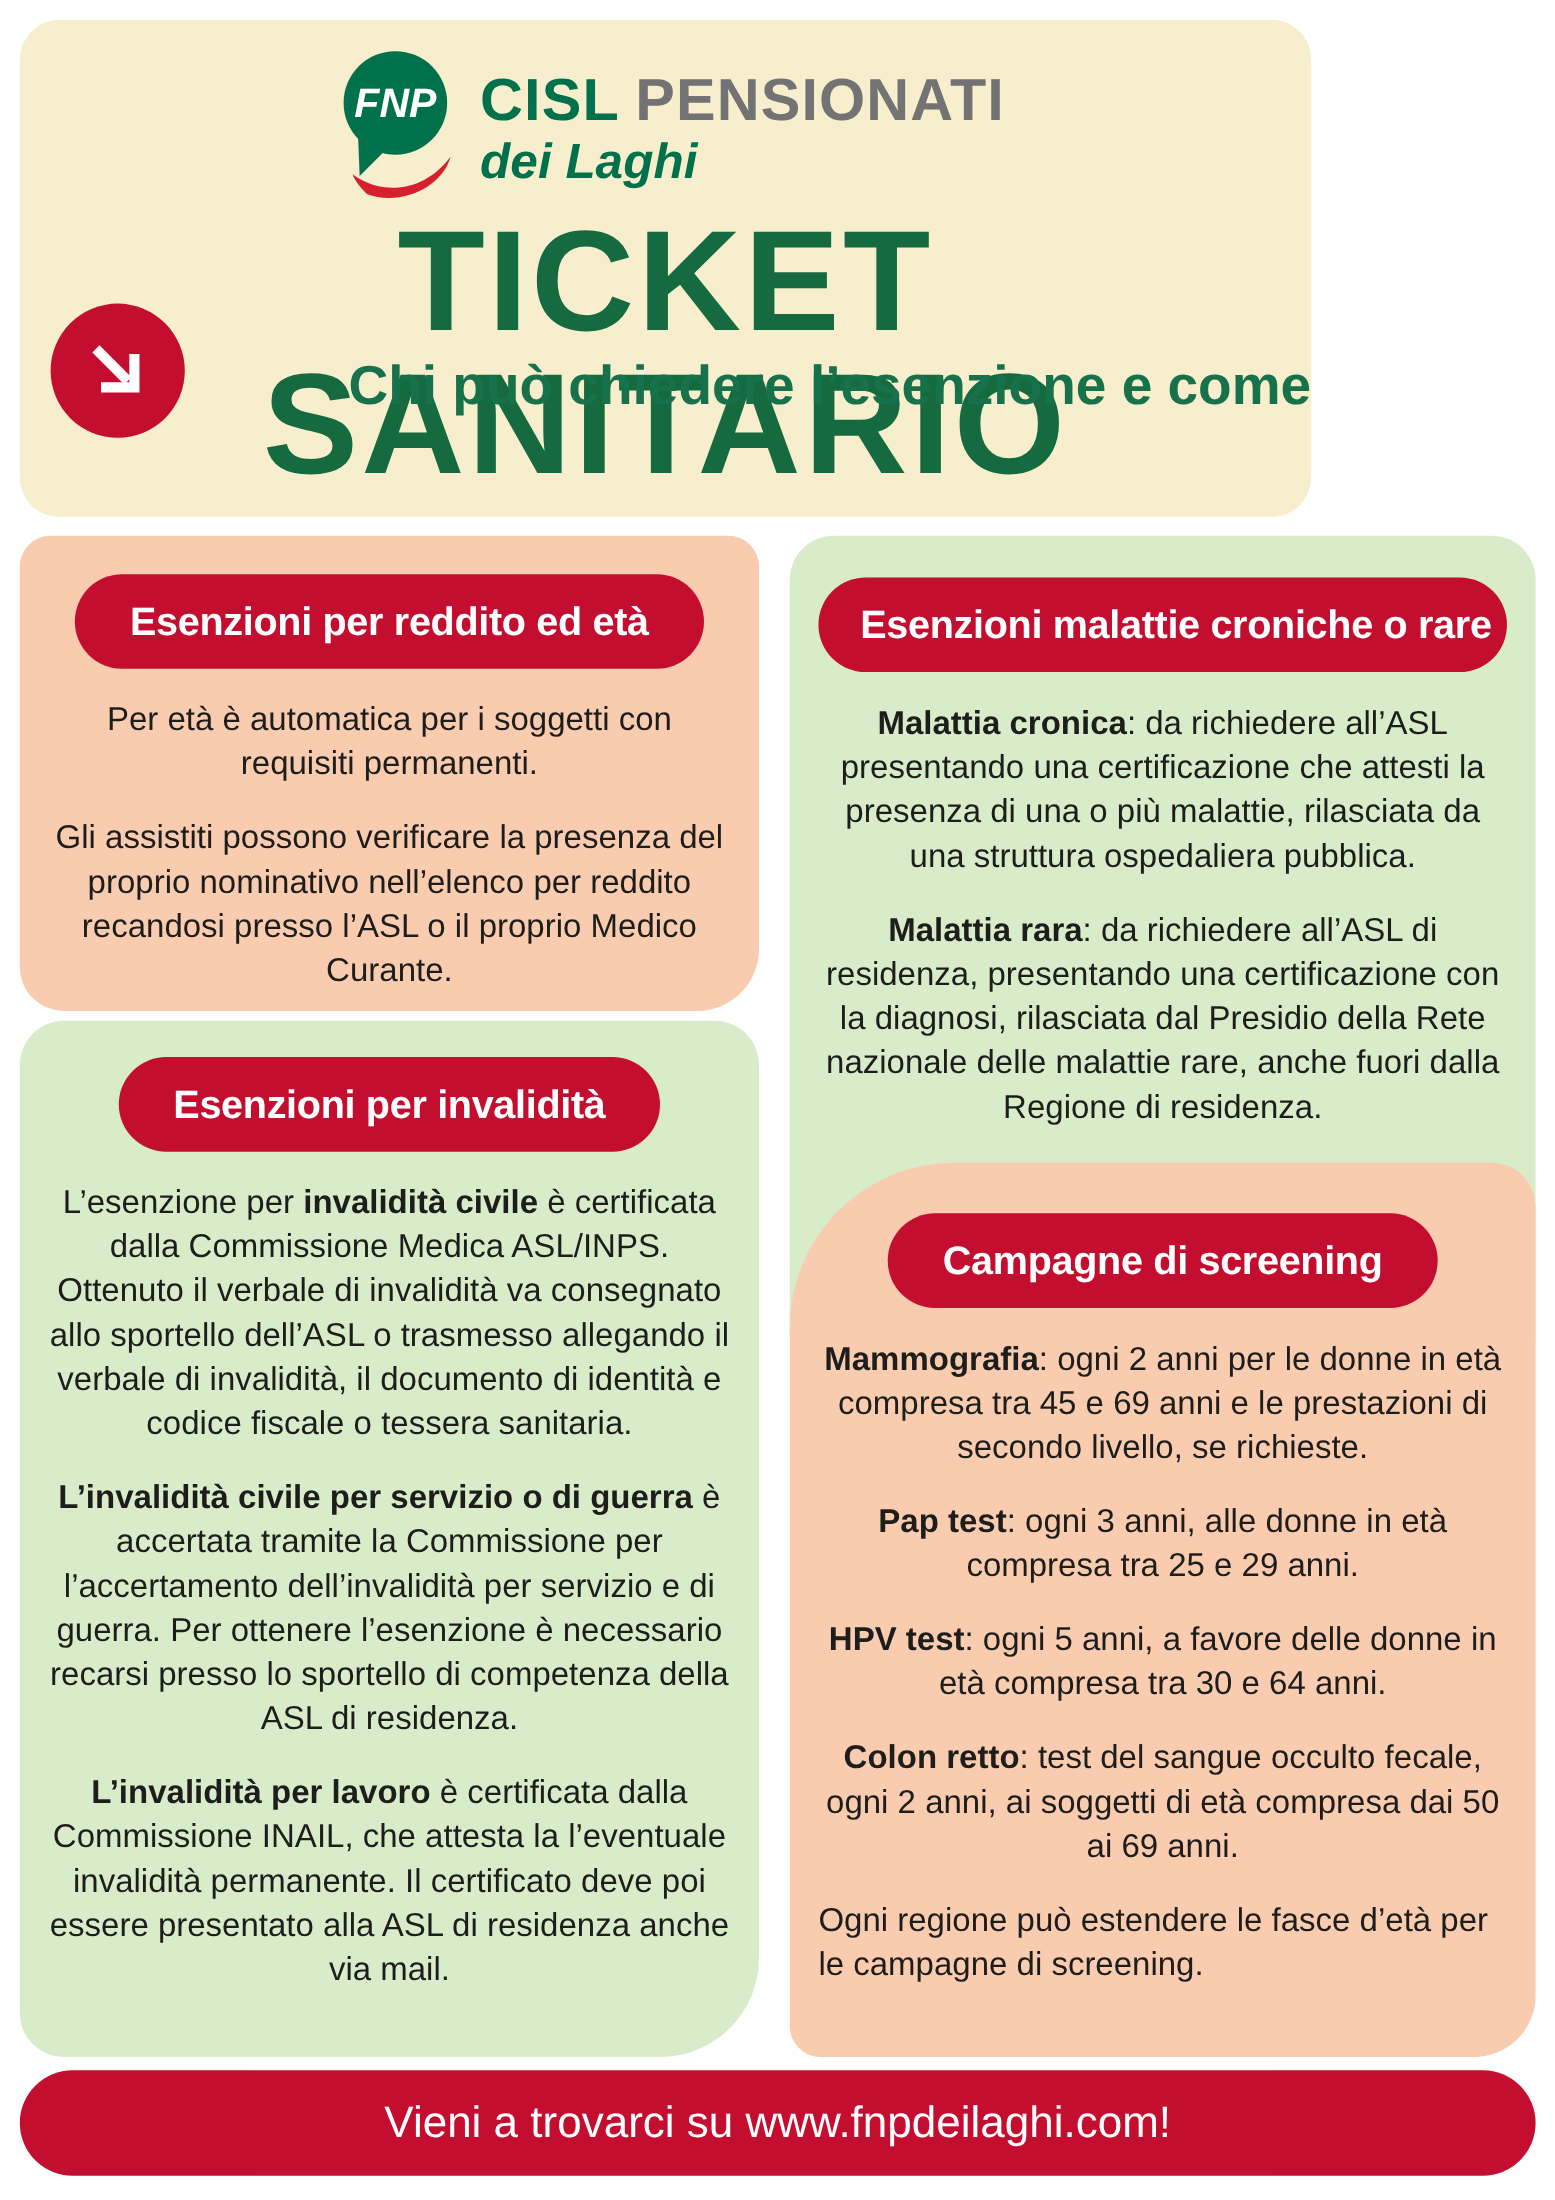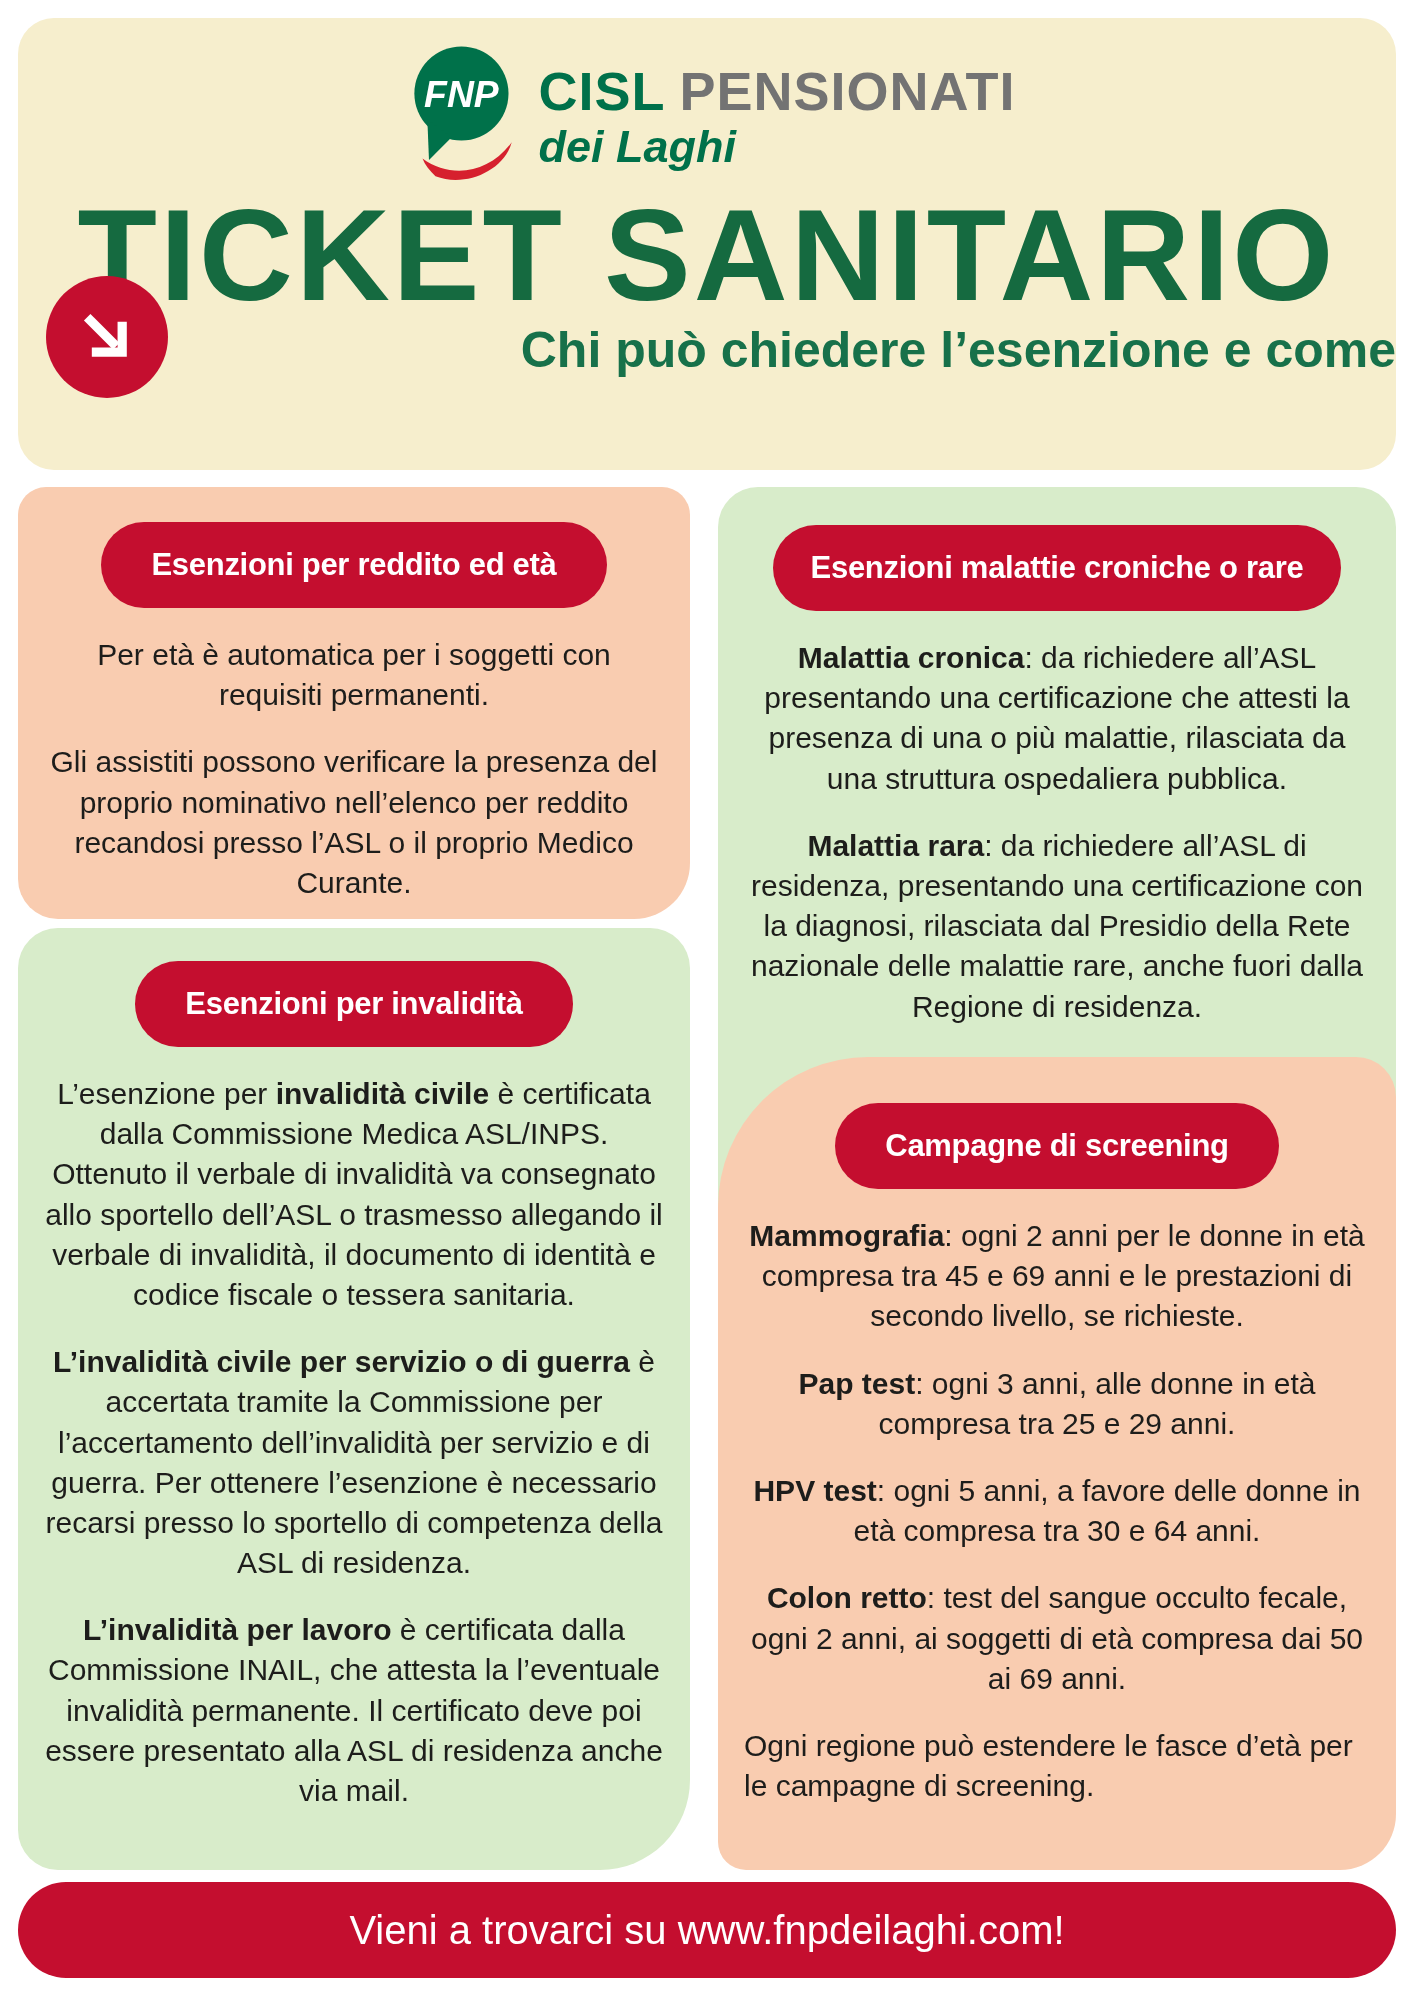--- a/index.html
+++ b/index.html
@@ -1,20 +1,20 @@
 <!DOCTYPE html>
 <html lang="it"><head>
 <meta charset="utf-8">
 <style>
   html,body{margin:0;padding:0;background:#ffffff;}
   .page{position:relative;width:1414px;height:2000px;background:#ffffff;
         font-family:"Liberation Sans",sans-serif;overflow:hidden;}
 
   
-  .header-panel{position:absolute;left:18px;top:18px;width:1378px;height:452px;
+  .header-panel{position:absolute;left:18px;top:18px;width:1174px;height:452px;
                 background:#f6eecd;border-radius:36px;}
   .logo{display:flex;justify-content:center;align-items:flex-start;gap:18px;padding-top:22px;}
   .logo-words{display:flex;flex-direction:column;margin-top:24px;}
   .logo-row1{display:flex;gap:14px;font-size:54px;font-weight:bold;letter-spacing:1px;line-height:1;}
   .logo-cisl{color:#00714a;}
   .logo-pens{color:#737373;}
   .logo-row2{font-size:45px;font-style:italic;font-weight:bold;color:#00714a;margin-top:6px;line-height:1;}
   .page-title{position:absolute;left:0;right:0;top:172px;margin:0;text-align:center;
               font-size:130px;font-weight:bold;letter-spacing:3px;line-height:1;color:#156a40;}
   .page-subtitle{position:absolute;left:0;right:0;top:304px;margin:0;text-align:right;
@@ -25,21 +25,21 @@
   
   .panel{position:absolute;text-align:center;padding:0 26px;box-sizing:border-box;color:#1d1d1b;}
   .peach{background:#f9ccb0;}
   .green{background:#d8ecca;}
   .left-peach{left:18px;top:487px;width:672px;height:432px;border-radius:28px 28px 56px 40px;}
   .left-green{left:18px;top:928px;width:672px;height:942px;border-radius:40px 40px 90px 40px;}
   .right-green{left:718px;top:487px;width:678px;height:766px;border-radius:40px;z-index:1;}
   .right-peach{left:718px;top:1057px;width:678px;height:813px;border-radius:150px 40px 56px 28px;z-index:2;}
 
   .pill{display:inline-block;margin-top:35px;background:#c40e2f;color:#ffffff;font-weight:bold;
-        font-size:31px;line-height:86px;height:86px;padding:0 50px;border-radius:43px;
+        font-size:36px;line-height:86px;height:86px;padding:0 50px;border-radius:43px;
         white-space:nowrap;max-width:100%;box-sizing:border-box;letter-spacing:-0.3px;}
   .left-green .pill{margin-top:33px;text-align:center;}
   .right-green .pill{margin-top:38px;padding:0 38px;}
   .right-peach .pill{margin-top:46px;}
 
   .body{font-size:30px;line-height:1.34;margin:27px 0 0;}
   .body .b{font-weight:bold;}
   .align-left{text-align:left;}
 
   

